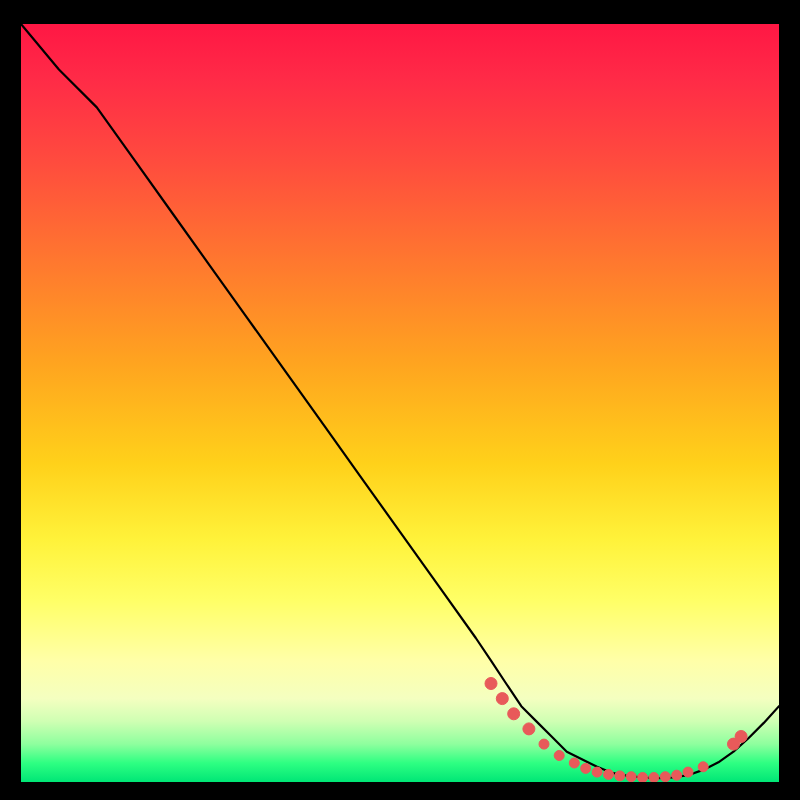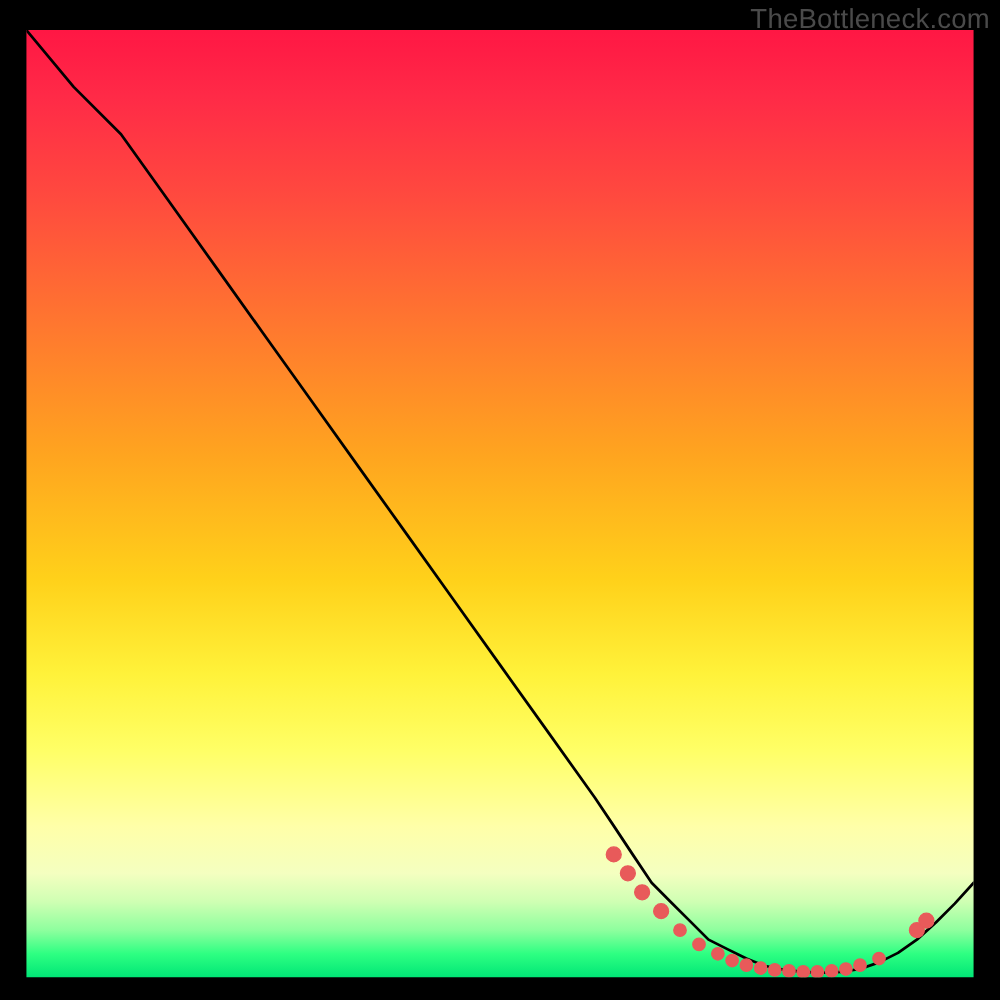--- a/index.html
+++ b/index.html
@@ -72,21 +72,20 @@
   }
   .marker {
     fill: #e85a5a;
     stroke: #e85a5a;
   }
 </style>
 </head>
 <body>
 
 <div class="frame">
-  <div class="watermark">TheBottleneck.com</div>
 
   <div class="plot-area">
     <div class="gradient"></div>
     <svg class="curve" viewBox="0 0 758 758" preserveAspectRatio="none">
       <path id="curve-path" class="curve-path" d="M0.0 0.0 L37.9 45.5 L75.8 83.4 L113.7 136.4 L151.6 189.5 L189.5 242.6 L227.4 295.6 L265.3 348.7 L303.2 401.7 L341.1 454.8 L379.0 507.9 L416.9 560.9 L454.8 614.0 L470.0 636.7 L485.1 659.5 L500.3 682.2 L515.4 697.4 L530.6 712.5 L545.8 727.7 L560.9 735.3 L576.1 742.8 L591.2 748.9 L606.4 751.9 L621.6 753.5 L636.7 754.2 L651.9 753.5 L667.0 751.2 L682.2 745.9 L697.4 738.3 L712.5 727.7 L727.7 714.0 L742.8 698.9 L758.0 682.2"></path>
       <g id="markers">
           <circle cx="470.0" cy="659.5" r="6" class="marker"></circle>
           <circle cx="481.3" cy="674.6" r="6" class="marker"></circle>
           <circle cx="492.7" cy="689.8" r="6" class="marker"></circle>
           <circle cx="507.9" cy="704.9" r="6" class="marker"></circle>

